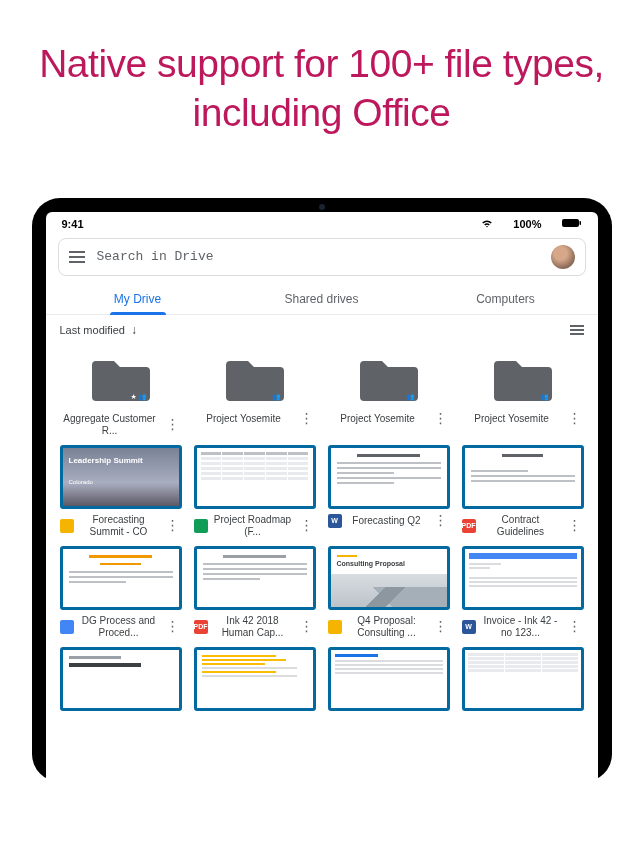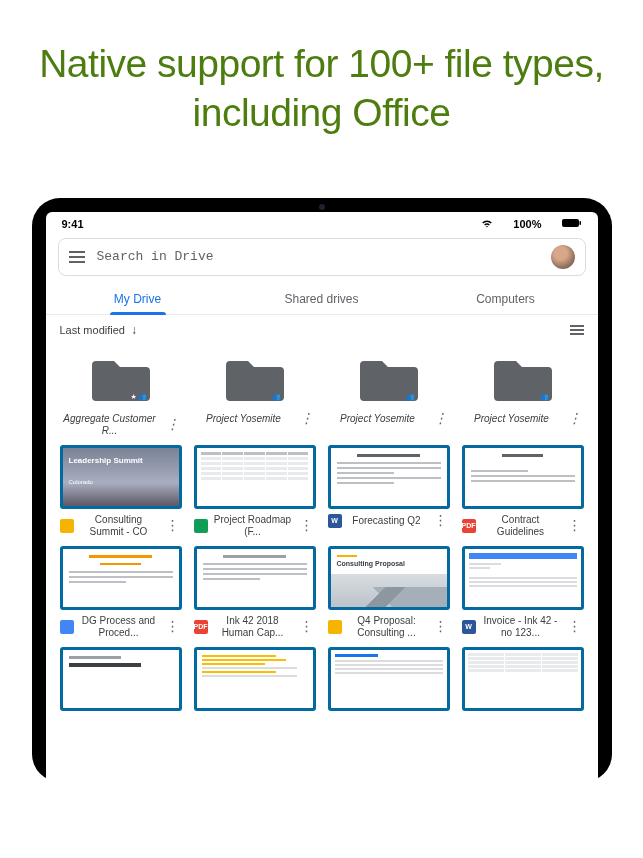--- a/index.html
+++ b/index.html
@@ -6,21 +6,21 @@
   body {
     width: 643px;
     height: 858px;
     background: #fff;
     font-family: -apple-system, "Helvetica Neue", Arial, sans-serif;
     overflow: hidden;
   }
   .headline {
     font-size: 39px;
     font-weight: 400;
-    color: #4d7c0f;
+    color: #be185d;
     text-align: center;
     padding: 40px 20px 60px;
     line-height: 1.25;
     letter-spacing: -0.5px;
   }
   .tablet {
     width: 580px;
     margin: 0 auto;
     background: #000;
     border-radius: 28px;
@@ -106,21 +106,21 @@
   .ft-sheets { background:#0f9d58; }
   .ft-word  { background:#2b579a; }
   .ft-pdf   { background:#ea4335; }
   .ft-docs  { background:#4285f4; }
   .name {
     flex:1; font-size:10px; line-height:1.2; color:#3c4043; text-align:center;
     overflow:hidden;
   }
   .name-folder { font-size:10px; line-height:1.2; color:#3c4043; text-align:center; }
   .kebab { color:#5f6368; font-size:14px; line-height:0.4; flex-shrink:0; padding:0 2px; }
-  .folder-row .caption { padding-top:2px;font-style:italic; }
+  .folder-row .caption { padding-top:2px; }
   .folder-badges { position:absolute; bottom:4px; right:6px; color:#fff; font-size:7px; display:flex; gap:2px;}
   
   .thumb-leadership {
     background: linear-gradient(#7a8296 0%, #a9aec0 60%, #5c5866 100%);
     color:#fff; padding:8px 6px; font-size:8px; font-weight:600; height:100%;
   }
   .thumb-leadership small{ font-weight:400; font-size:6px; display:block; margin-top:14px;}
   .thumb-sheet { padding:4px; }
   .thumb-sheet .row { height:3px; margin-bottom:2px; display:flex; gap:1px;}
   .thumb-sheet .cell { flex:1; background:#e8eaed; }
@@ -275,21 +275,21 @@
       </div>
     </div>
 
     <div class="grid">
       <div class="item">
         <div class="file-th">
           <div class="thumb-leadership"><span>Leadership Summit</span><small>Colorado</small></div>
         </div>
         <div class="caption">
               <div class="filetype ft-slides"></div>
-              <div class="name">Consulting Summit - CO</div>
+              <div class="name">Forecasting Summit - CO</div>
               <div class="kebab">⋮</div>
             </div>
       </div>
       <div class="item">
         <div class="file-th thumb-sheet">
           <div class="row">
                 <div class="cell"></div>
                 <div class="cell"></div>
                 <div class="cell"></div>
                 <div class="cell"></div>

